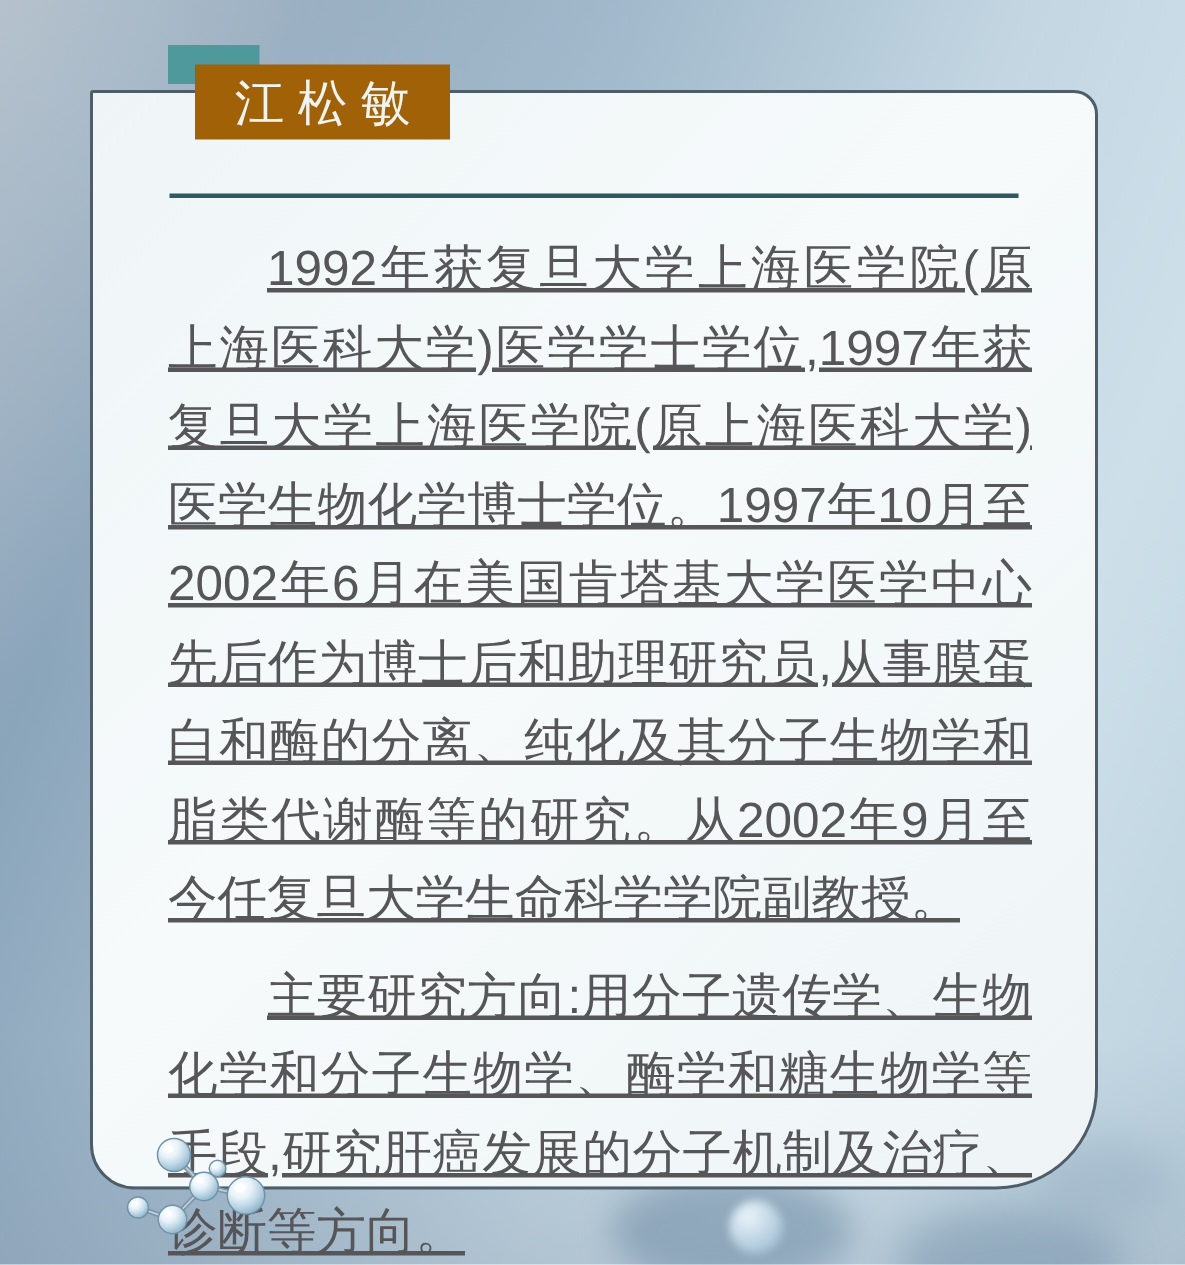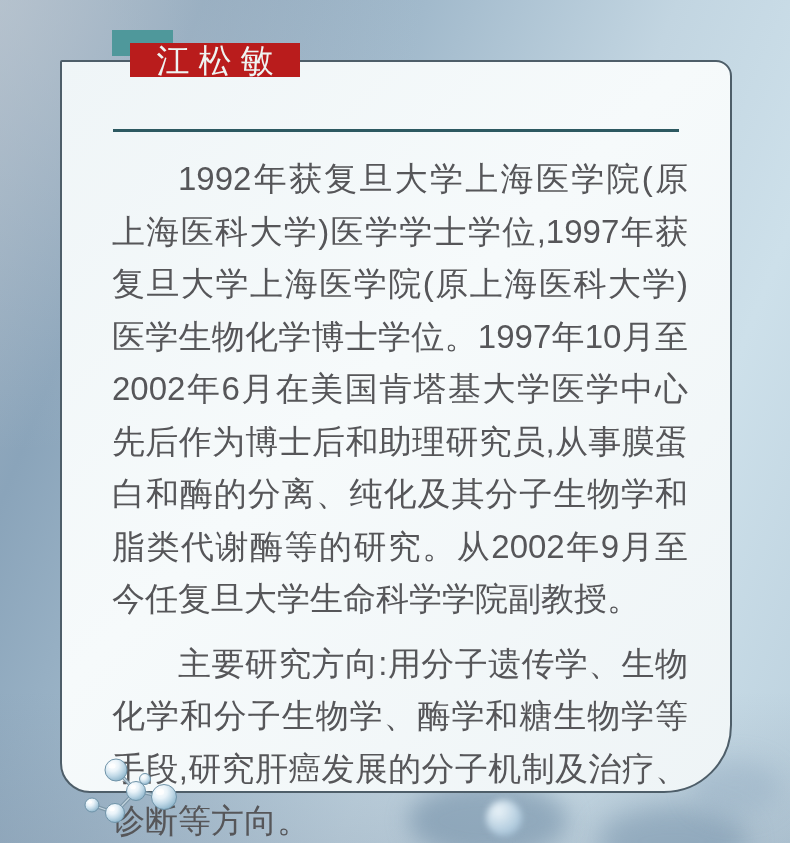--- a/index.html
+++ b/index.html
@@ -22,34 +22,34 @@
   
   .card{
     position:absolute;left:60px;top:60px;width:668px;height:729px;z-index:1;
     background:linear-gradient(135deg,#eff5f7 0%,#f6fafb 45%,#eef4f6 100%);
     border:2px solid #4e5e69;
     border-radius:2px 16px 68px 30px;
   }
   
   .tab-shadow{position:absolute;left:112px;top:30px;width:61px;height:26px;background:#4f989b;z-index:2;}
   .tab-main{
-    position:absolute;left:130px;top:43px;width:170px;height:34px;background:#b91c1c;z-index:3;
+    position:absolute;left:130px;top:43px;width:170px;height:50px;background:#a16207;z-index:3;
     display:flex;align-items:center;justify-content:center;
   }
   .tab-main span{
     color:#eef4f2;font-size:33px;letter-spacing:9px;text-indent:9px;line-height:1;
     font-weight:400;
   }
   .divider{position:absolute;left:113px;top:129px;width:566px;height:3px;background:#2d5961;z-index:2;}
   
   .bio{
     position:absolute;left:112px;top:153px;width:576px;z-index:2;
     font-size:33px;line-height:52.5px;color:#565659;text-align:justify;
   }
-  .bio p{margin:0 0 12px 0;text-indent:2em;}
+  .bio p{margin:0 0 12px 0;text-indent:2em;text-decoration:underline;}
   .bio p:last-child{margin-bottom:0;}
   
   .molecule{position:absolute;left:80px;top:754px;z-index:4;}
 </style>
 </head>
 <body>
 
 <div class="bgblob blob1"></div>
 <div class="bgblob blob2"></div>
 <div class="bgblob blob3"></div>

